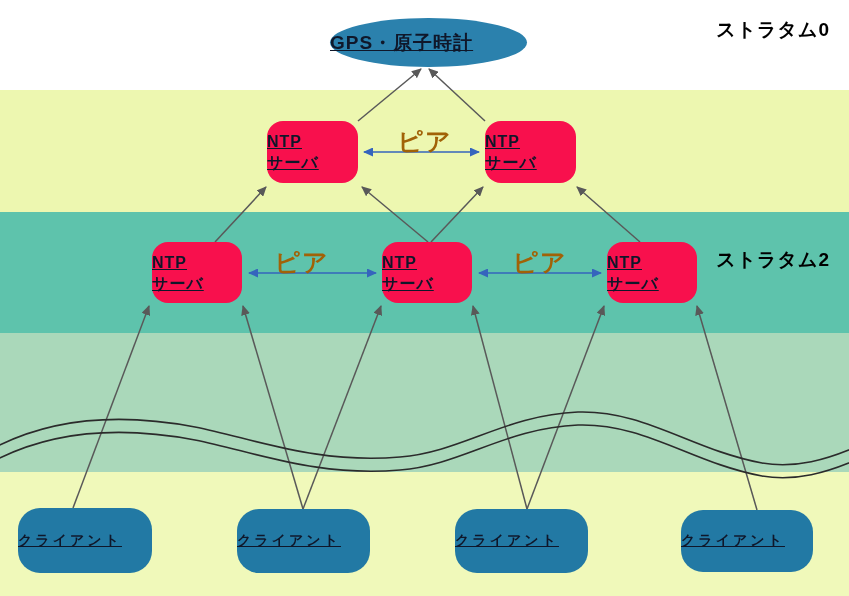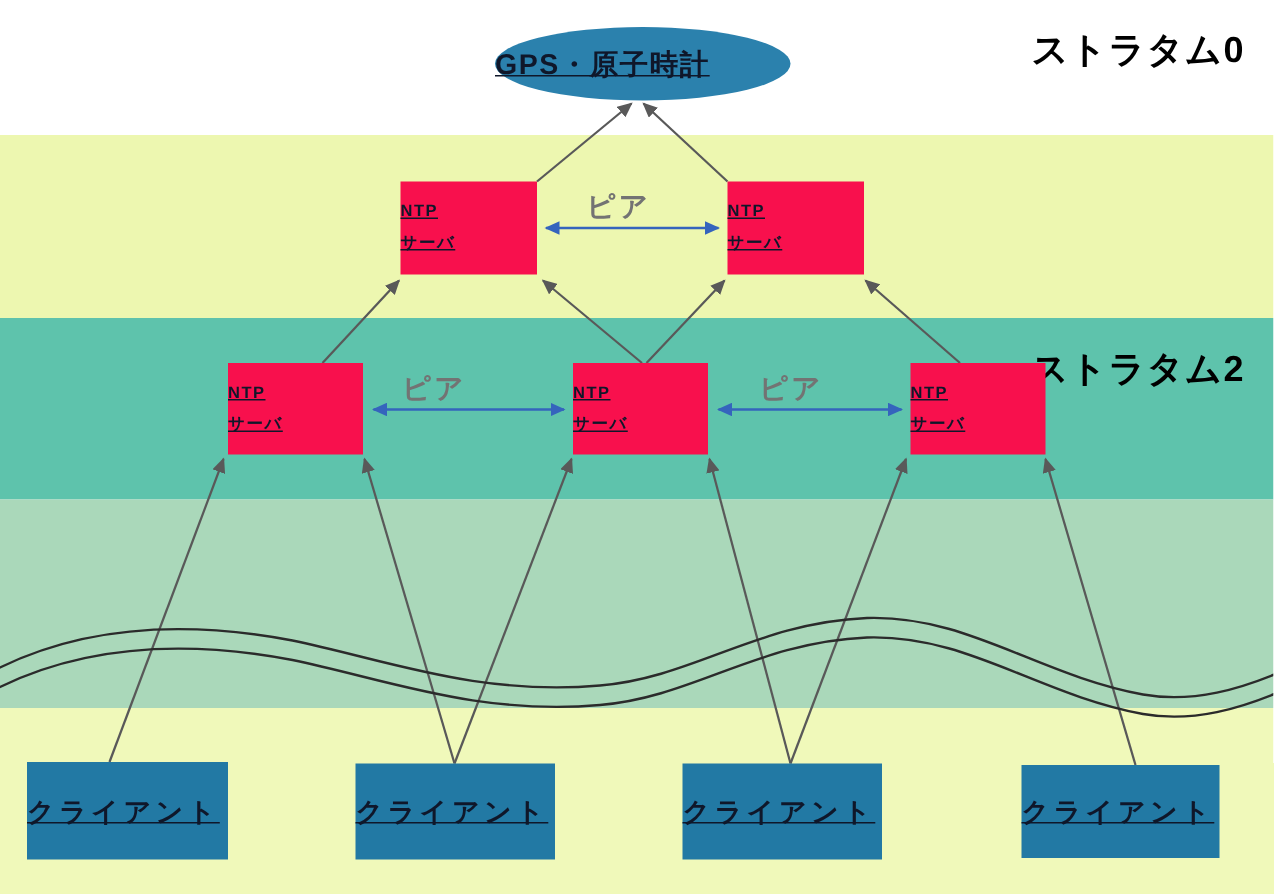--- a/index.html
+++ b/index.html
@@ -10,27 +10,27 @@
   }
   .band{position:absolute;left:0;width:849px;}
   .band0{top:0;height:90px;background:#ffffff;}
   .band1{top:90px;height:122px;background:#edf7b0;}
   .band2{top:212px;height:121px;background:#5ec3ac;}
   .bandN{top:333px;height:139px;background:#aad8ba;}
   .bandC{top:472px;height:124px;background:#f0f9ba;}
   #edges{position:absolute;left:0;top:0;z-index:2;}
   .node{position:absolute;z-index:3;display:flex;flex-direction:column;
         align-items:flex-start;justify-content:center;color:#0f172a;font-weight:bold;text-decoration:underline;}
-  .server{background:#f8104d;font-size:11px;line-height:21px;letter-spacing:1px;}
-  .client{background:#2279a4;font-size:18px;letter-spacing:3px;}
+  .server{background:#f8104d;font-size:16px;line-height:21px;letter-spacing:1px;border-radius:16px;}
+  .client{background:#2279a4;font-size:14px;letter-spacing:3px;border-radius:22px;}
   .clock{background:#2b81ad;border-radius:50%;font-size:19px;letter-spacing:1px;}
   .stratum-label{position:absolute;right:19px;z-index:3;color:#000000;
-                 font-size:24px;font-weight:bold;letter-spacing:1px;}
-  .peer-label{position:absolute;z-index:3;color:#737373;font-size:19px;
-              font-weight:bold;letter-spacing:2px;}
+                 font-size:19px;font-weight:bold;letter-spacing:1px;}
+  .peer-label{position:absolute;z-index:3;color:#a16207;font-size:25px;
+              font-weight:bold;text-align:center;letter-spacing:2px;}
 </style>
 </head>
 <body>
 
 <div id="stage">
 
   <div class="band band0"></div>
   <div class="band band1"></div>
   <div class="band band2"></div>
   <div class="band bandN"></div>
@@ -71,21 +71,21 @@
       <line x1="479" y1="273" x2="601" y2="273" marker-start="url(#abs)" marker-end="url(#abe)"></line>
     </g>
 
     <g stroke="#2b2b2b" stroke-width="1.6" fill="none">
       <path d="M -6 448 C 40 424, 105 410, 195 427 C 258 440, 318 464, 400 457 C 462 452, 505 415, 578 412 C 645 410, 692 450, 762 463 C 796 469, 828 459, 856 447"></path>
       <path d="M -6 448 C 40 424, 105 410, 195 427 C 258 440, 318 464, 400 457 C 462 452, 505 415, 578 412 C 645 410, 692 450, 762 463 C 796 469, 828 459, 856 447" transform="translate(0,13)"></path>
     </g>
   </svg>
 
   <div class="stratum-label" style="top:17px">ストラタム0</div>
-  <div class="stratum-label" style="top:230px">ストラタム2</div>
+  <div class="stratum-label" style="top:247px">ストラタム2</div>
 
   <div class="node clock" style="left:330px;top:18px;width:197px;height:49px">
     <span>GPS・原子時計</span>
   </div>
 
   <div class="node server" style="left:267px;top:121px;width:91px;height:62px">
     <span>NTP</span>
     <span>サーバ</span>
   </div>
   <div class="node server" style="left:485px;top:121px;width:91px;height:62px">

